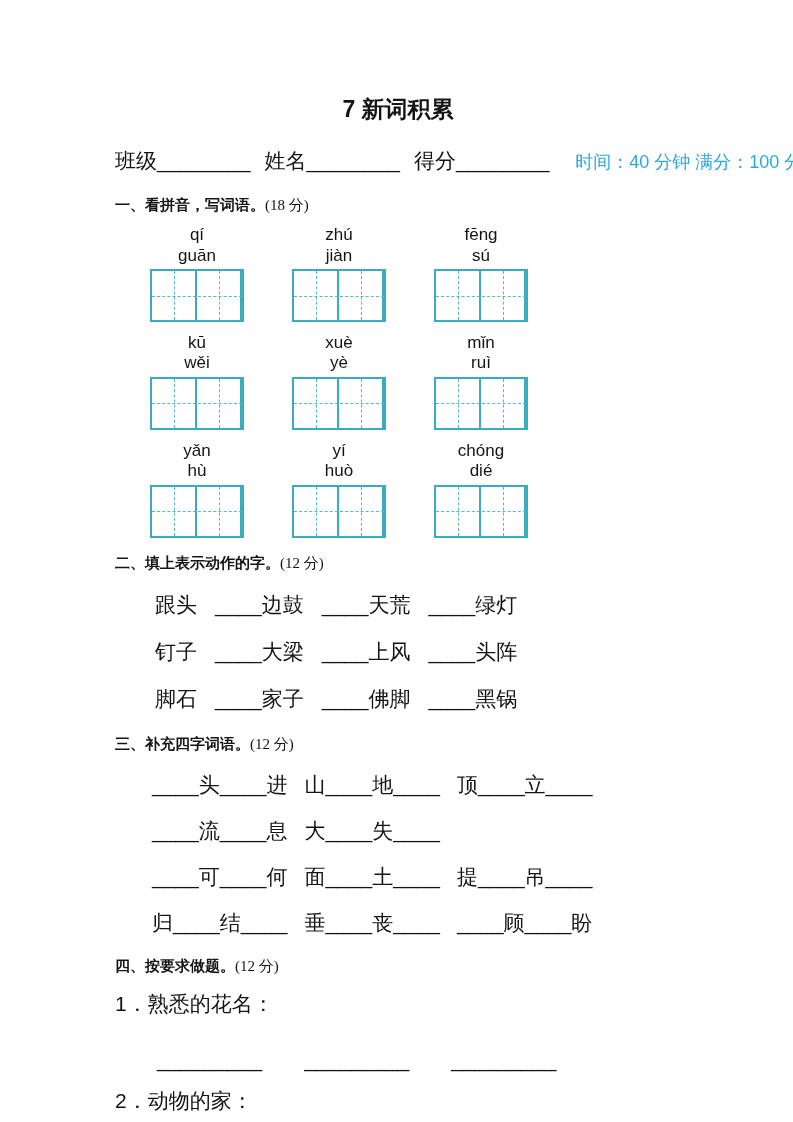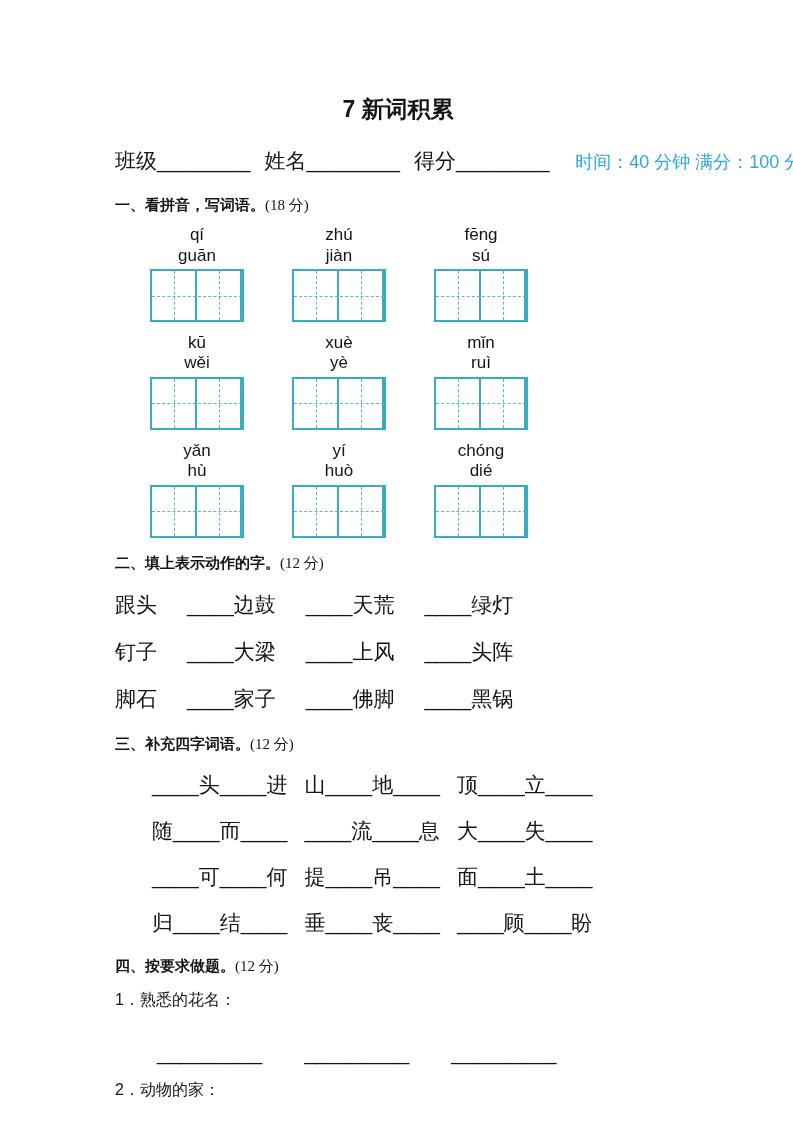--- a/index.html
+++ b/index.html
@@ -79,38 +79,39 @@
     border-left:1px dashed #52b9cc;
   }
   .hdash{
     position:absolute;top:50%;left:0;right:0;
     border-top:1px dashed #52b9cc;
   }
   
   .s2-heading{margin-top:16px;}
   .fill-row{
     display:flex;
+    margin-left:40px;
     margin-top:19px;
     font-size:21px;
     white-space:nowrap;
-    gap:30px;
+    gap:18px;
   }
   .s3-heading{margin-top:22px;}
   .idiom-row{
     display:flex;
     margin-left:37px;
     margin-top:18px;
     font-size:21px;
     white-space:nowrap;
     gap:17px;
   }
   .s4-heading{margin-top:20px;}
   .q-label{
     margin-top:15px;
-    font-size:16px;
+    font-size:21px;
   }
   .blank-row{
     display:flex;
     margin-left:42px;
     margin-top:30px;
     gap:42px;
     font-size:21px;
   }
 </style>
 </head>
@@ -287,28 +288,27 @@
 
   <div class="sec-heading s3-heading">
     <span>三、补充四字词语。</span><span class="score">(12 分)</span>
   </div>
   <div class="idiom-row">
     <span>____头____进</span>
     <span>山____地____</span>
     <span>顶____立____</span>
   </div>
   <div class="idiom-row">
-    <span>随____而____</span>
     <span>____流____息</span>
     <span>大____失____</span>
   </div>
   <div class="idiom-row">
     <span>____可____何</span>
+    <span>面____土____</span>
     <span>提____吊____</span>
-    <span>面____土____</span>
   </div>
   <div class="idiom-row">
     <span>归____结____</span>
     <span>垂____丧____</span>
     <span>____顾____盼</span>
   </div>
 
   <div class="sec-heading s4-heading">
     <span>四、按要求做题。</span><span class="score">(12 分)</span>
   </div>

